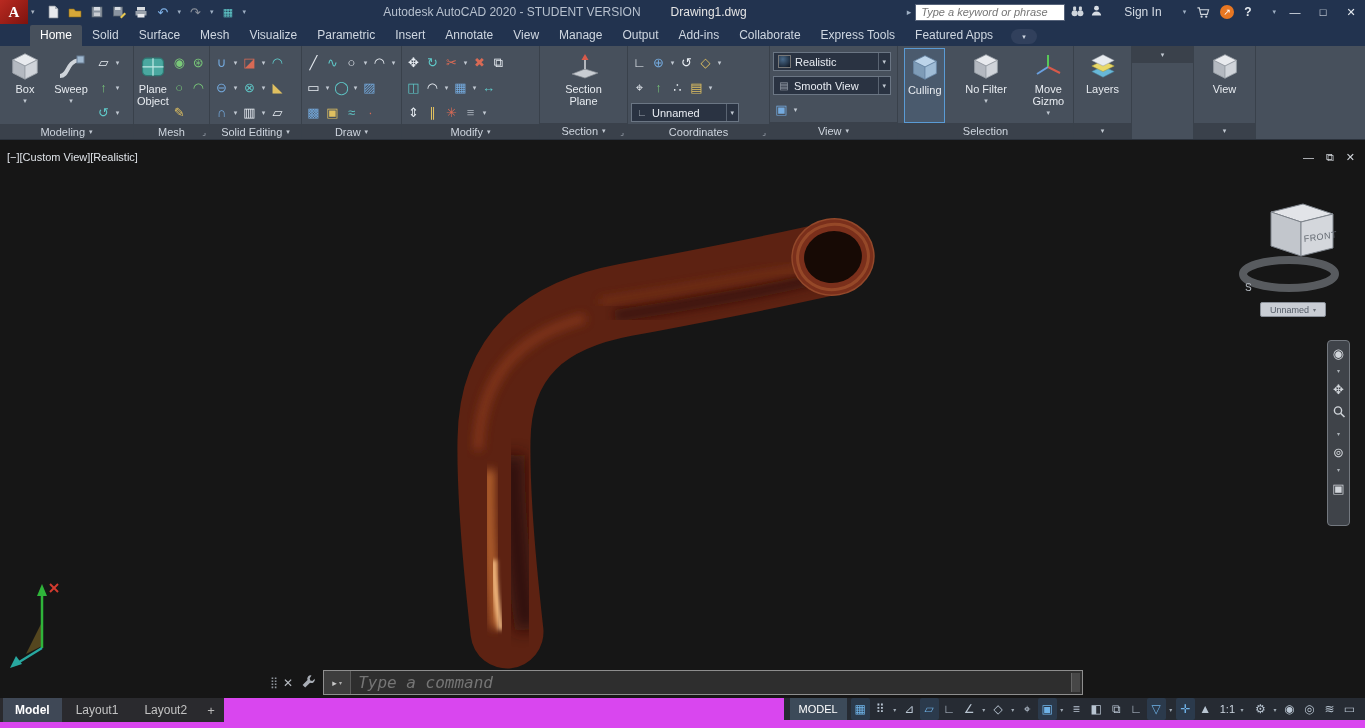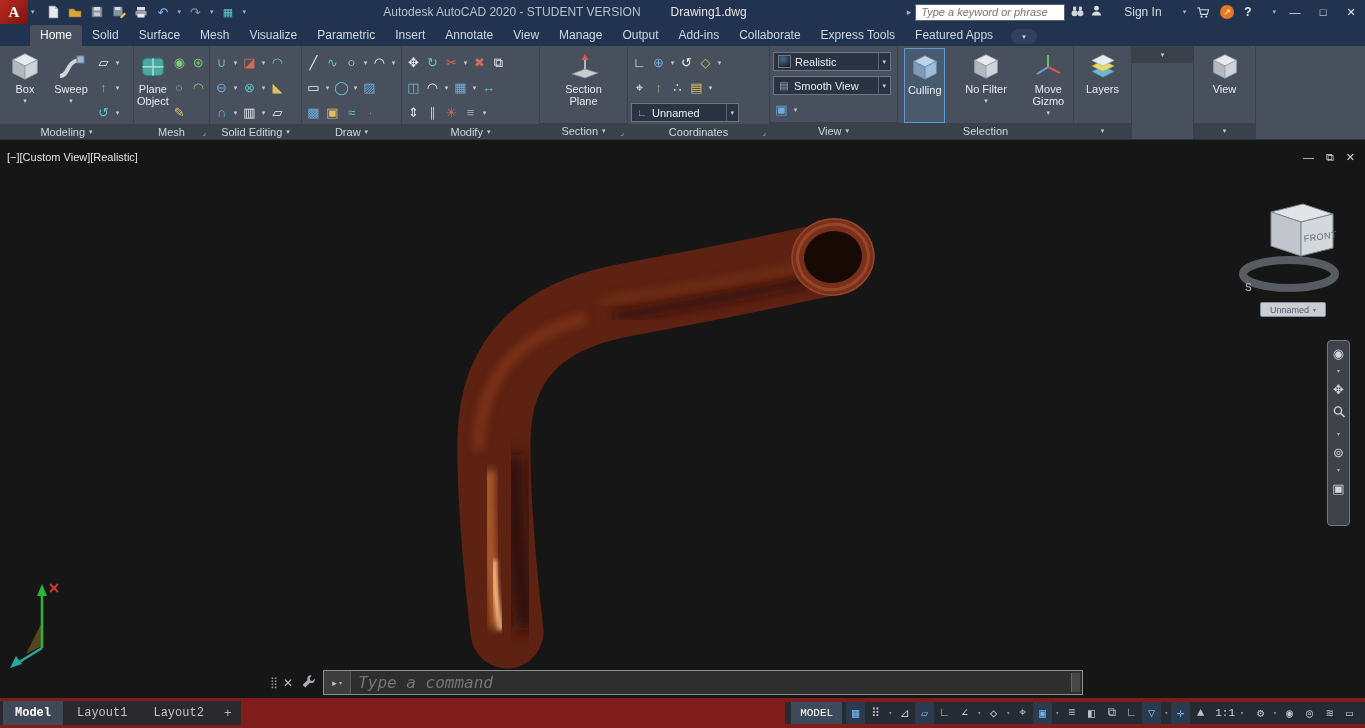--- a/index.html
+++ b/index.html
@@ -63,21 +63,21 @@
   .cmdbar{position:absolute;left:270px;bottom:3px;display:flex;align-items:center;gap:7px;}
   .cmd-grip{font-size:11px;color:#8f959c;letter-spacing:-2px;}
   .cmd-x{font-size:12px;color:#b8bcc2;}
   .cmdinput{width:760px;height:25px;background:#2e2e2e;border:1px solid #8e8e8e;display:flex;align-items:center;}
   .cmdicon{width:27px;height:100%;background:#3d3d3d;border-right:1px solid #5a5a5a;display:flex;align-items:center;justify-content:center;gap:2px;color:#c8c8c8;font-size:9px;}
   .cmdicon .ccar2{font-size:6px;color:#aaa;}
   .cmdinput input{flex:1;background:transparent;border:none;outline:none;color:#b9b9b9;font-size:16px;font-style:italic;padding:0 7px;font-family:"DejaVu Sans Mono",monospace;}
   .cmd-endgrip{width:9px;height:19px;background:#474747;border-left:1px solid #666;margin-right:2px;}
 
   
-  .bottombar{height:30px;display:flex;align-items:center;background:#7f1d1d;flex:0 0 auto;font-family:Liberation Mono, monospace;}
+  .bottombar{height:30px;display:flex;align-items:flex-start;background:#d946ef;flex:0 0 auto;}
   .mtabs{display:flex;align-items:center;background:#2a2a2e;padding:0 3px;gap:2px;}
   .mtab{padding:5px 12px;font-size:12px;color:#c3c3c3;}
   .mtab.active{background:#3f4856;color:#fff;font-weight:bold;}
   .mplus{width:20px;text-align:center;color:#b9b9b9;font-size:13px;}
   .bfill{flex:1;}
   .status{display:flex;align-items:center;background:#262b33;padding:0 6px;gap:1px;color:#b9c5d2;}
   .model-btn{background:#3c4a59;color:#fff;font-size:11px;height:22px;display:flex;align-items:center;padding:0 9px;margin-right:3px;}
   .sbtn{height:22px;min-width:19px;display:flex;align-items:center;justify-content:center;font-size:12px;border-radius:2px;padding:0 1px;}
   .sbtn.on{color:#6fb3e8;background:#2b3a4c;}
   .scar{width:8px;font-size:6px;color:#9fa9b4;text-align:center;}

